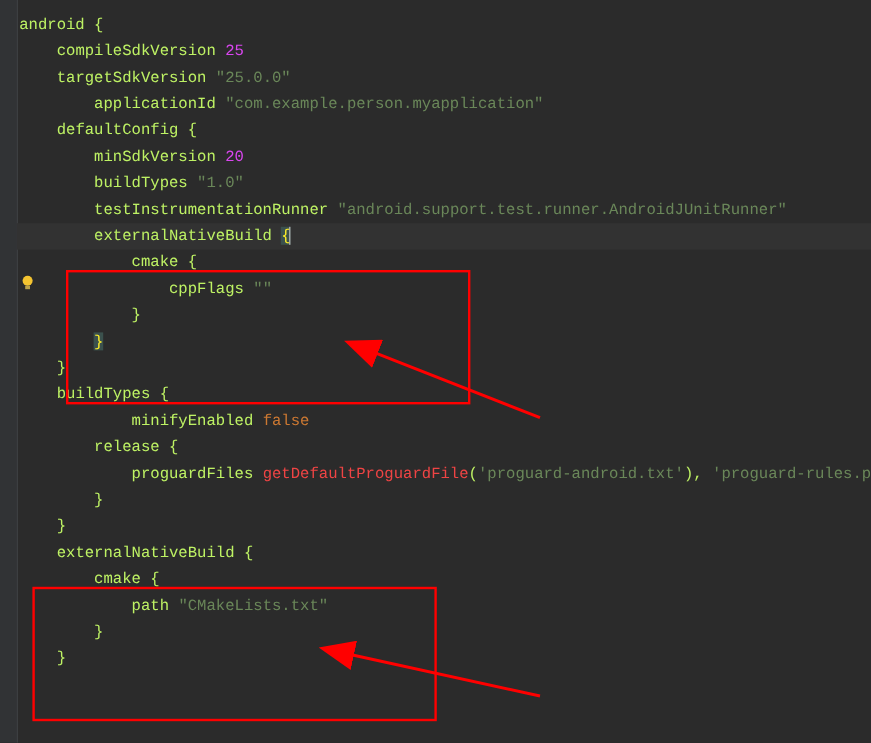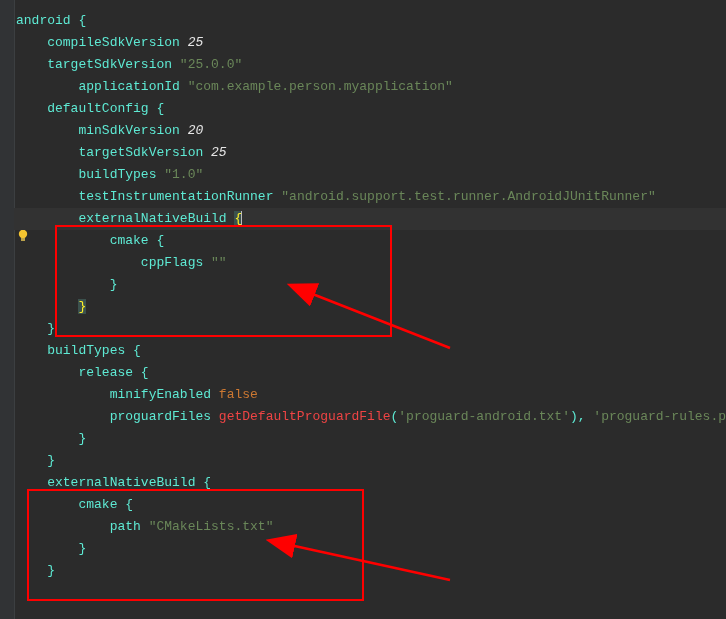--- a/index.html
+++ b/index.html
@@ -42,24 +42,24 @@
   }
   .line {
     white-space: pre;
     height: 22px;
     padding-left: 2px;
   }
   .cur-line {
     background: #323232;
   }
   .kw    { color: #cc7832; }   
-  .num   { color: #e5e5e5; font-style: italic; }   
+  .num   { color: #d946ef; }   
   .str   { color: #6a8759; }   
   .fn    { color: #ef4444; }   
-  .txt   { color: #5eead4; }
+  .txt   { color: #bef264; }
   .brace-hl { background: #3b514d; color: #ffef28; }
   .caret{ border-left:1px solid #bbb; margin-left:-1px;}
 
   .red-box {
     position: absolute;
     border: 2px solid #ff0000;
     pointer-events: none;
     background: transparent;
   }
   svg.arrow {
@@ -80,32 +80,31 @@
   </svg>
 </div>
 
 <div class="code">
 <div class="line"><span class="txt">android</span><span class="txt"> {</span></div>
 <div class="line"><span>    </span><span class="txt">compileSdkVersion</span><span> </span><span class="num">25</span></div>
 <div class="line"><span>    </span><span class="txt">targetSdkVersion</span><span> </span><span class="str">"25.0.0"</span></div>
 <div class="line"><span>        </span><span class="txt">applicationId</span><span> </span><span class="str">"com.example.person.myapplication"</span></div>
 <div class="line"><span>    </span><span class="txt">defaultConfig</span><span class="txt"> {</span></div>
 <div class="line"><span>        </span><span class="txt">minSdkVersion</span><span> </span><span class="num">20</span></div>
-<div class="line"><span>        </span><span class="txt">targetSdkVersion</span><span> </span><span class="num">25</span></div>
 <div class="line"><span>        </span><span class="txt">buildTypes</span><span> </span><span class="str">"1.0"</span></div>
 <div class="line"><span>        </span><span class="txt">testInstrumentationRunner</span><span> </span><span class="str">"android.support.test.runner.AndroidJUnitRunner"</span></div>
 <div class="line cur-line"><span>        </span><span class="txt">externalNativeBuild</span><span> </span><span class="brace-hl">{</span><span class="caret"></span></div>
 <div class="line"><span>            </span><span class="txt">cmake</span><span class="txt"> {</span></div>
 <div class="line"><span>                </span><span class="txt">cppFlags</span><span> </span><span class="str">""</span></div>
 <div class="line"><span>            </span><span class="txt">}</span></div>
 <div class="line"><span>        </span><span class="brace-hl">}</span></div>
 <div class="line"><span>    </span><span class="txt">}</span></div>
 <div class="line"><span>    </span><span class="txt">buildTypes</span><span class="txt"> {</span></div>
+<div class="line"><span>            </span><span class="txt">minifyEnabled</span><span> </span><span class="kw">false</span></div>
 <div class="line"><span>        </span><span class="txt">release</span><span class="txt"> {</span></div>
-<div class="line"><span>            </span><span class="txt">minifyEnabled</span><span> </span><span class="kw">false</span></div>
 <div class="line"><span>            </span><span class="txt">proguardFiles</span><span> </span><span class="fn">getDefaultProguardFile</span><span class="txt">(</span><span class="str">'proguard-android.txt'</span><span class="txt">), </span><span class="str">'proguard-rules.pro'</span></div>
 <div class="line"><span>        </span><span class="txt">}</span></div>
 <div class="line"><span>    </span><span class="txt">}</span></div>
 <div class="line"><span>    </span><span class="txt">externalNativeBuild</span><span class="txt"> {</span></div>
 <div class="line"><span>        </span><span class="txt">cmake</span><span class="txt"> {</span></div>
 <div class="line"><span>            </span><span class="txt">path</span><span> </span><span class="str">"CMakeLists.txt"</span></div>
 <div class="line"><span>        </span><span class="txt">}</span></div>
 <div class="line"><span>    </span><span class="txt">}</span></div>
 </div>
 

